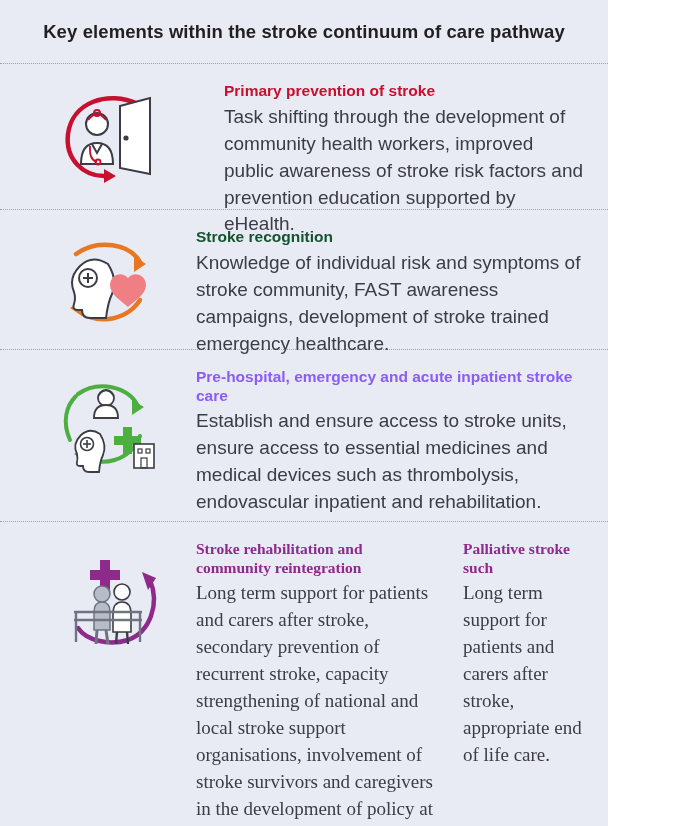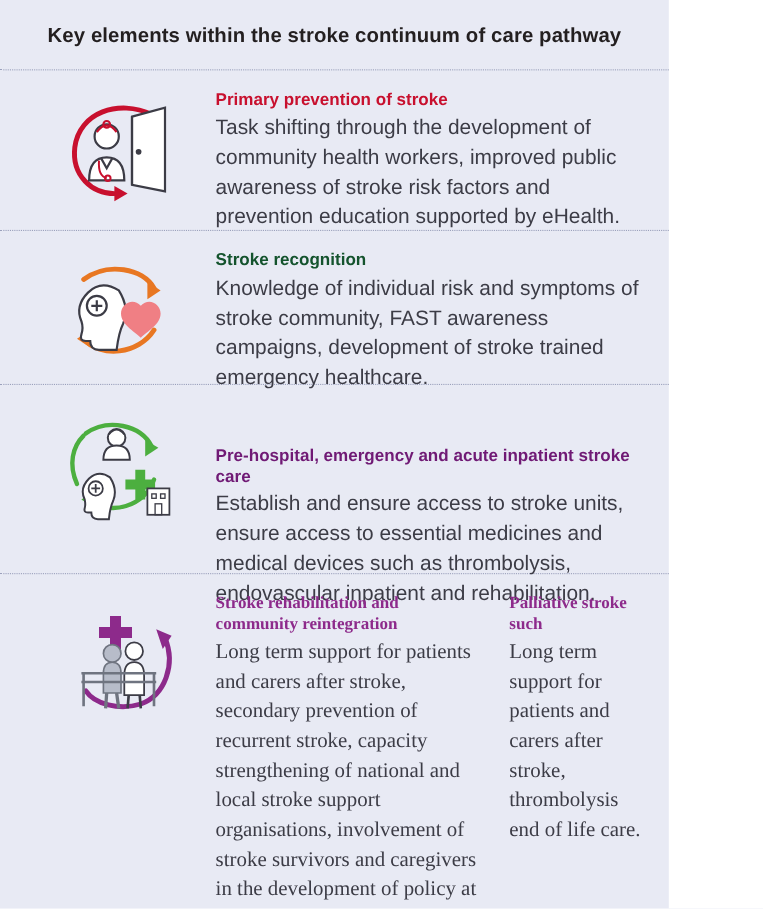--- a/index.html
+++ b/index.html
@@ -38,21 +38,21 @@
   .row {
     display: flex;
     align-items: flex-start;
     border-bottom: 1px dotted #9aa0bb;
     box-sizing: border-box;
     padding: 18px 14px 18px 16px;
   }
   .row:last-child {
     border-bottom: none;
   }
-  .row-1 { height: 146px; }
+  .row-1 { height: 146px; gap: 28px; }
   .row-2 { height: 140px; }
   .row-3 { height: 172px; }
   .row-4 { min-height: 290px; }
 
   .icon-cell {
     width: 180px;
     flex: 0 0 180px;
     display: flex;
     align-items: flex-start;
     justify-content: center;
@@ -80,21 +80,21 @@
     line-height: 1.2;
   }
   .sect-body {
     font-size: 19px;
     line-height: 1.42;
     margin: 0;
     color: #3c3c46;
   }
   .t-red { color: #c8102e; }
   .t-orange { color: #14532d; }
-  .t-green { color: #701a75; margin-top: 38px; }
+  .t-green { color: #8b5cf6; }
   .t-purple { color: #8d2a8b; }
 
   svg { display: block; }
 </style>
 </head>
 <body>
 
 <div class="page">
 
   <div class="header">
@@ -216,18 +216,18 @@
         </svg>
       </span>
     </div>
     <div class="col-split">
       <div class="col-a">
         <p class="sect-title t-purple">Stroke rehabilitation and community reintegration</p>
         <p class="sect-body">Long term support for patients and carers after stroke, secondary prevention of recurrent stroke, capacity strengthening of national and local stroke support organisations, involvement of stroke survivors and caregivers in the development of policy at all levels.</p>
       </div>
       <div class="col-b">
         <p class="sect-title t-purple">Palliative stroke such</p>
-        <p class="sect-body">Long term support for patients and carers after stroke, thrombolysis end of life care.</p>
+        <p class="sect-body">Long term support for patients and carers after stroke, appropriate end of life care.</p>
       </div>
     </div>
   </div>
 
 </div>
 
 </body></html>

